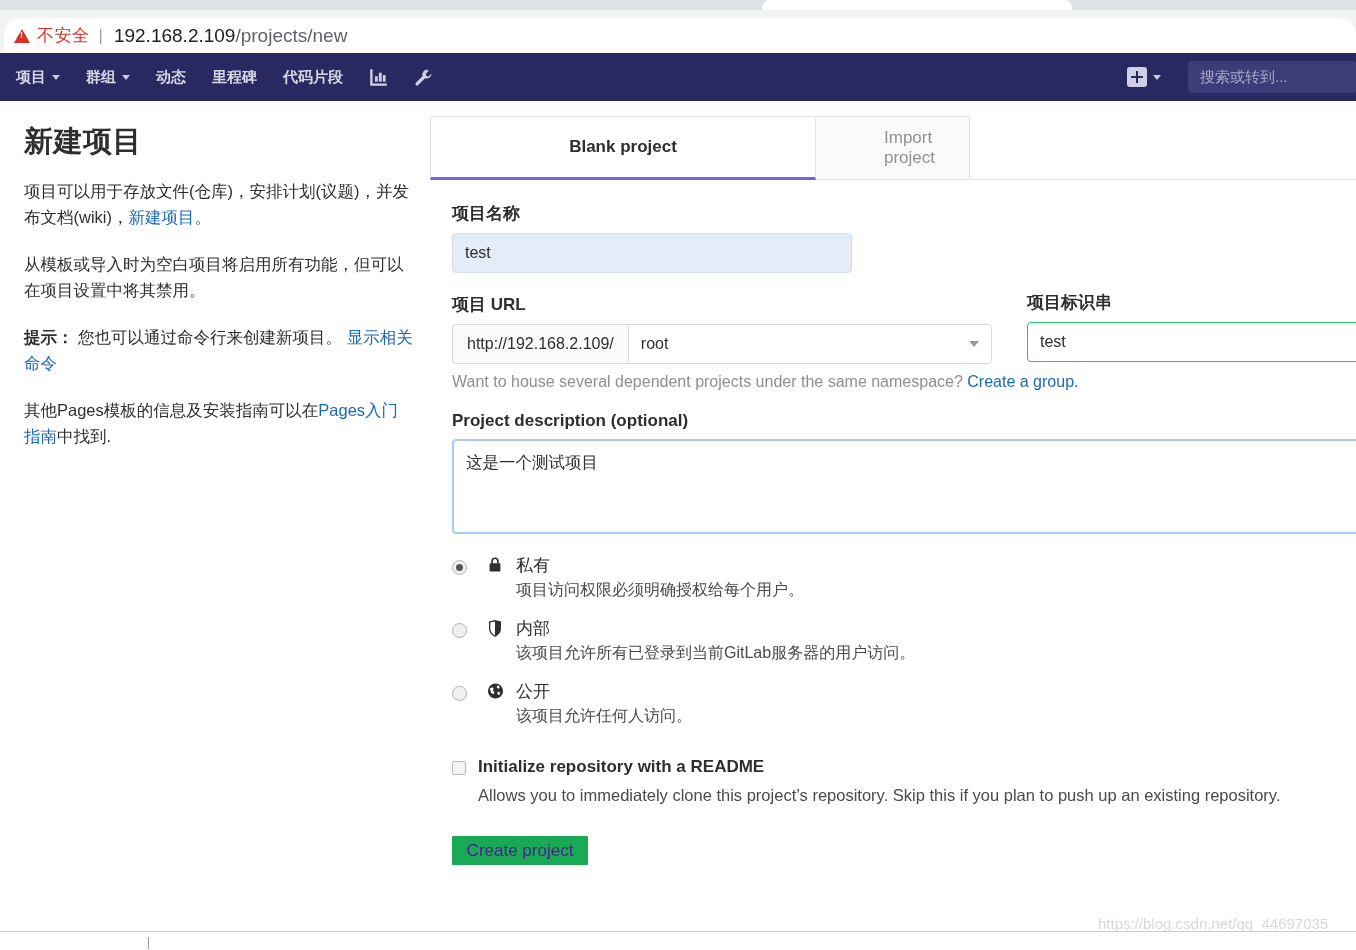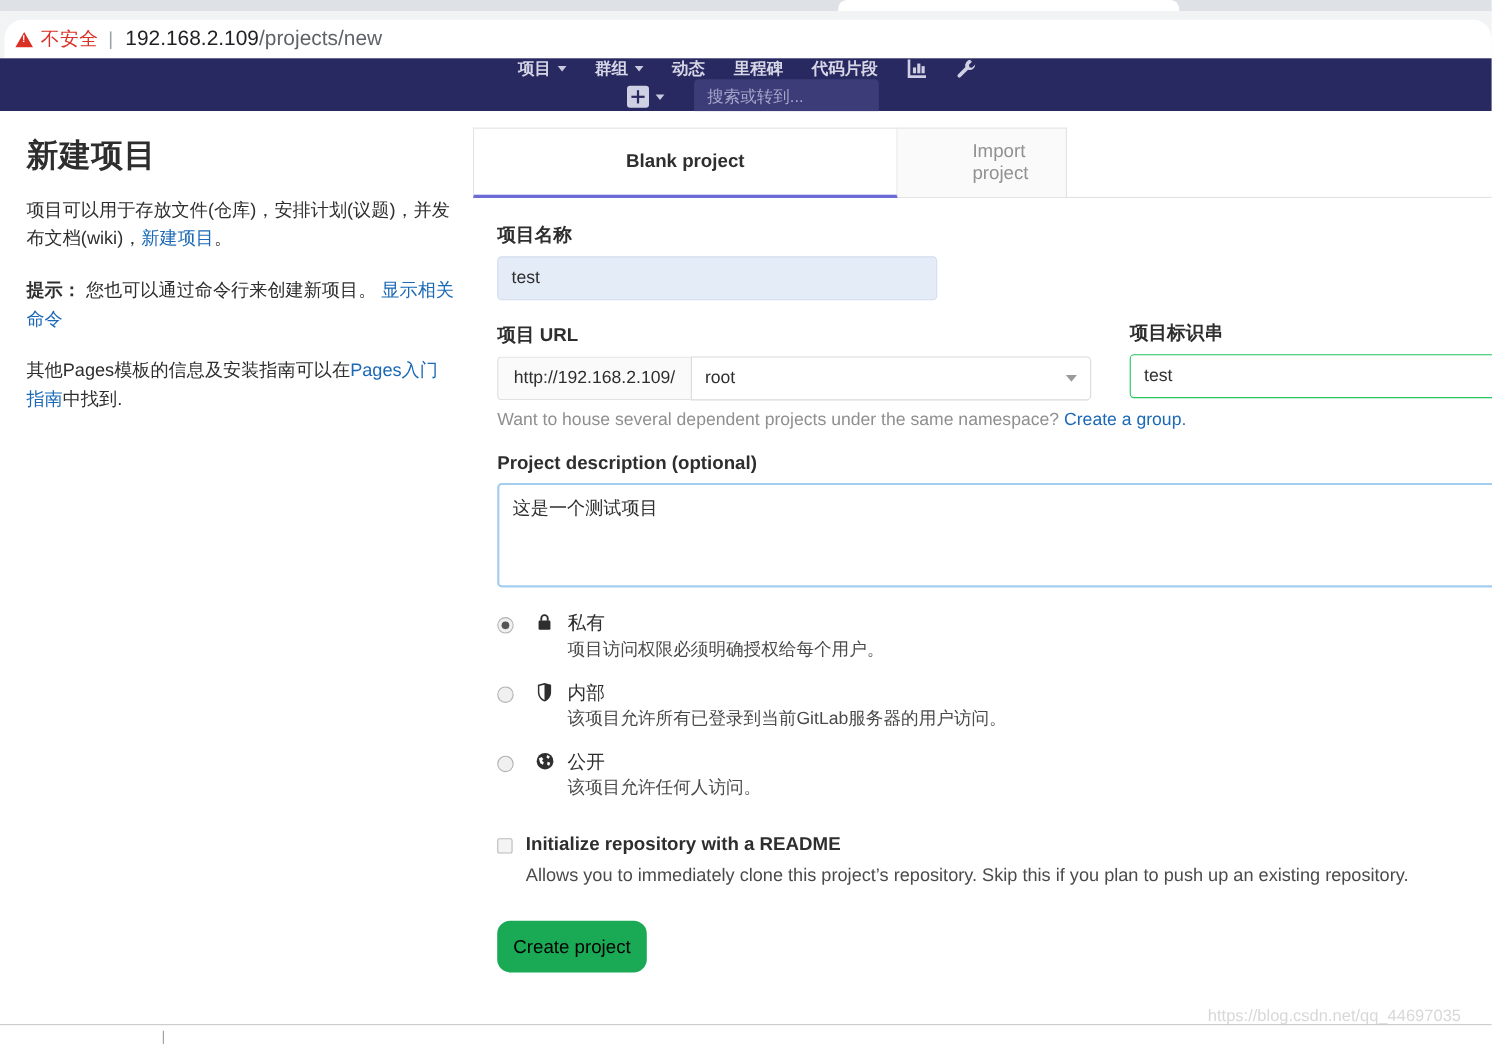--- a/index.html
+++ b/index.html
@@ -74,21 +74,21 @@
     font-weight: 300;
   }
   .url-host { color: #202124; font-size: 19px; }
   .url-path { color: #5f6368; font-size: 19px; }
 
   
   .navbar {
     position: absolute; top: 53px; left: 0;
     width: 1356px; height: 48px;
     background: #292961;
-    display: flex; align-items: center; flex-direction: column;
+    display: flex; align-items: center;
   }
   .nav-left { display: flex; align-items: center; height: 100%; }
   .nav-item {
     color: #d6d6e7;
     font-size: 15px;
     font-weight: bold;
     padding: 0 13px;
     height: 100%;
     display: flex; align-items: center;
     cursor: pointer;
@@ -358,25 +358,25 @@
   .readme-title {
     font-size: 17px; font-weight: bold; color: #2e2e2e;
   }
   .readme-desc {
     font-size: 16.5px; color: #4a4a4a; margin-top: 7px; line-height: 22px;
   }
 
   
   .create-btn {
     margin-top: 30px;
-    width: 136px; height: 47px;
+    width: 136px; height: 29px;
     background: #1aaa55;
     border: none;
-    border-radius: 12px;
-    color: #000000;
+    border-radius: 1px;
+    color: #4c1d95;
     font-size: 17px;
     font-family: "Liberation Sans", sans-serif;
     cursor: pointer;
     display: flex; align-items: center; justify-content: center;
   }
 
   
   .watermark {
     position: absolute;
     left: 1098px; top: 915px;
@@ -473,20 +473,21 @@
   </div>
 </div>
 
 <div class="page">
 
   <div class="left-col">
     <div class="page-title">新建项目</div>
 
     <p class="left-p"><span>项目可以用于存放文件(仓库)，安排计划(议题)，并发布文档(wiki)，</span><a class="lnk">新建项目</a><span>。</span></p>
 
+    <p class="left-p">从模板或导入时为空白项目将启用所有功能，但可以在项目设置中将其禁用。</p>
 
     <p class="left-p"><span class="tip-label">提示：</span>&nbsp;<span>您也可以通过命令行来创建新项目。</span>&nbsp;<a class="lnk">显示相关命令</a></p>
 
     <p class="left-p"><span>其他Pages模板的信息及安装指南可以在</span><a class="lnk">Pages入门指南</a><span>中找到.</span></p>
   </div>
 
   <div class="main-col">
 
     <div class="tabs">
       <div class="tab tab-blank active">

